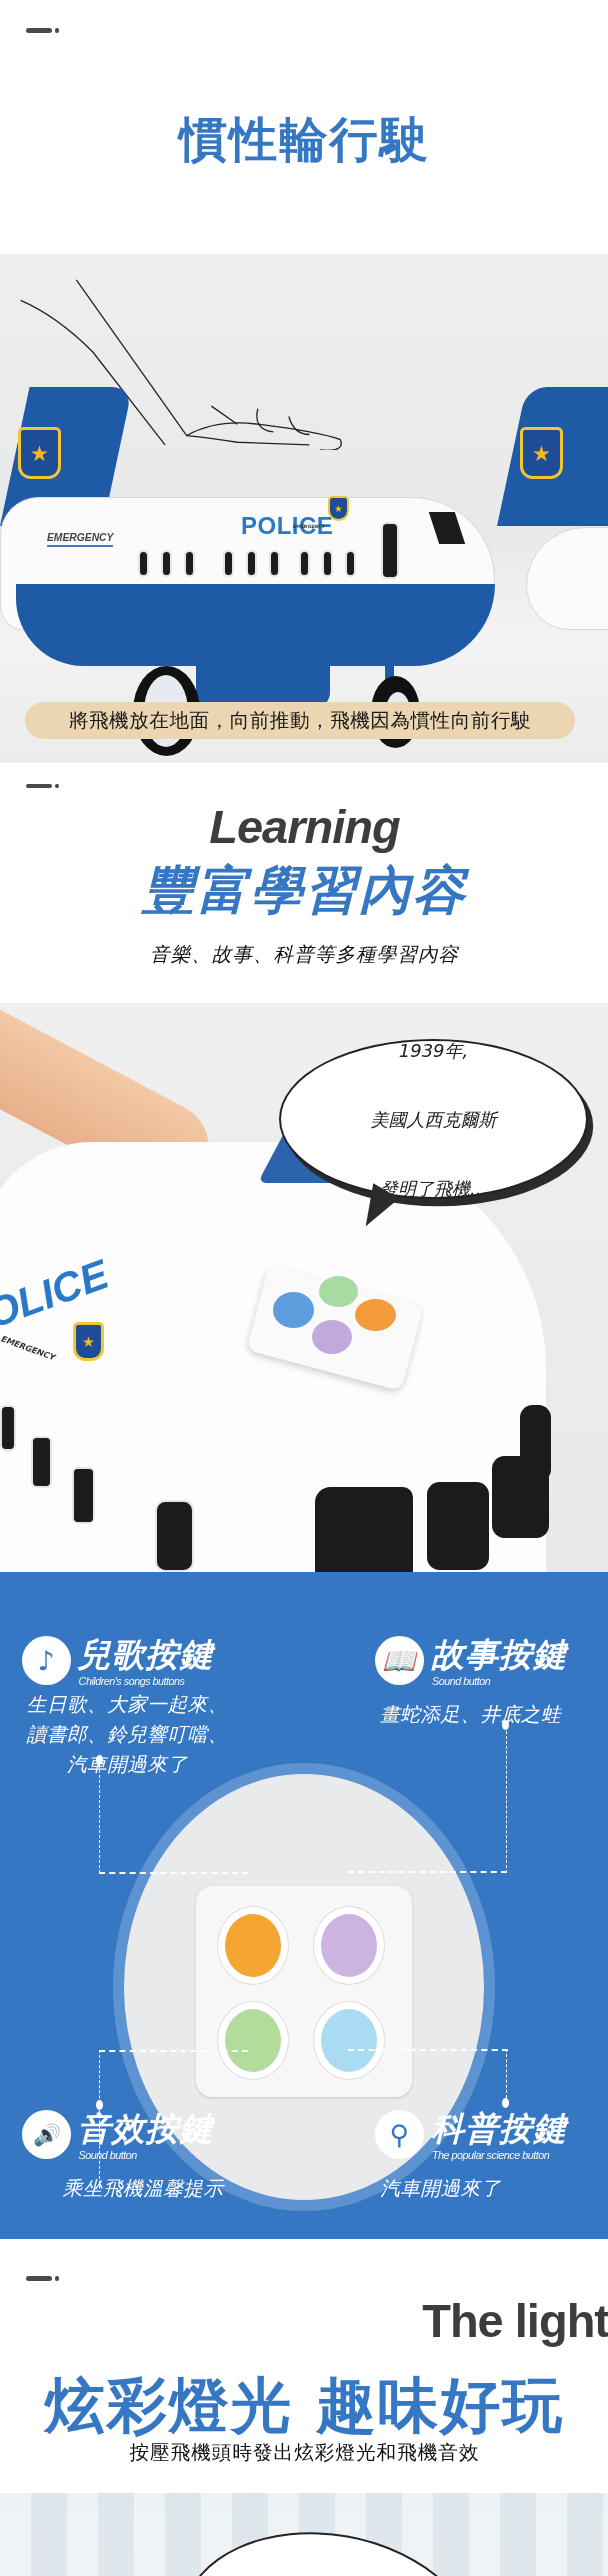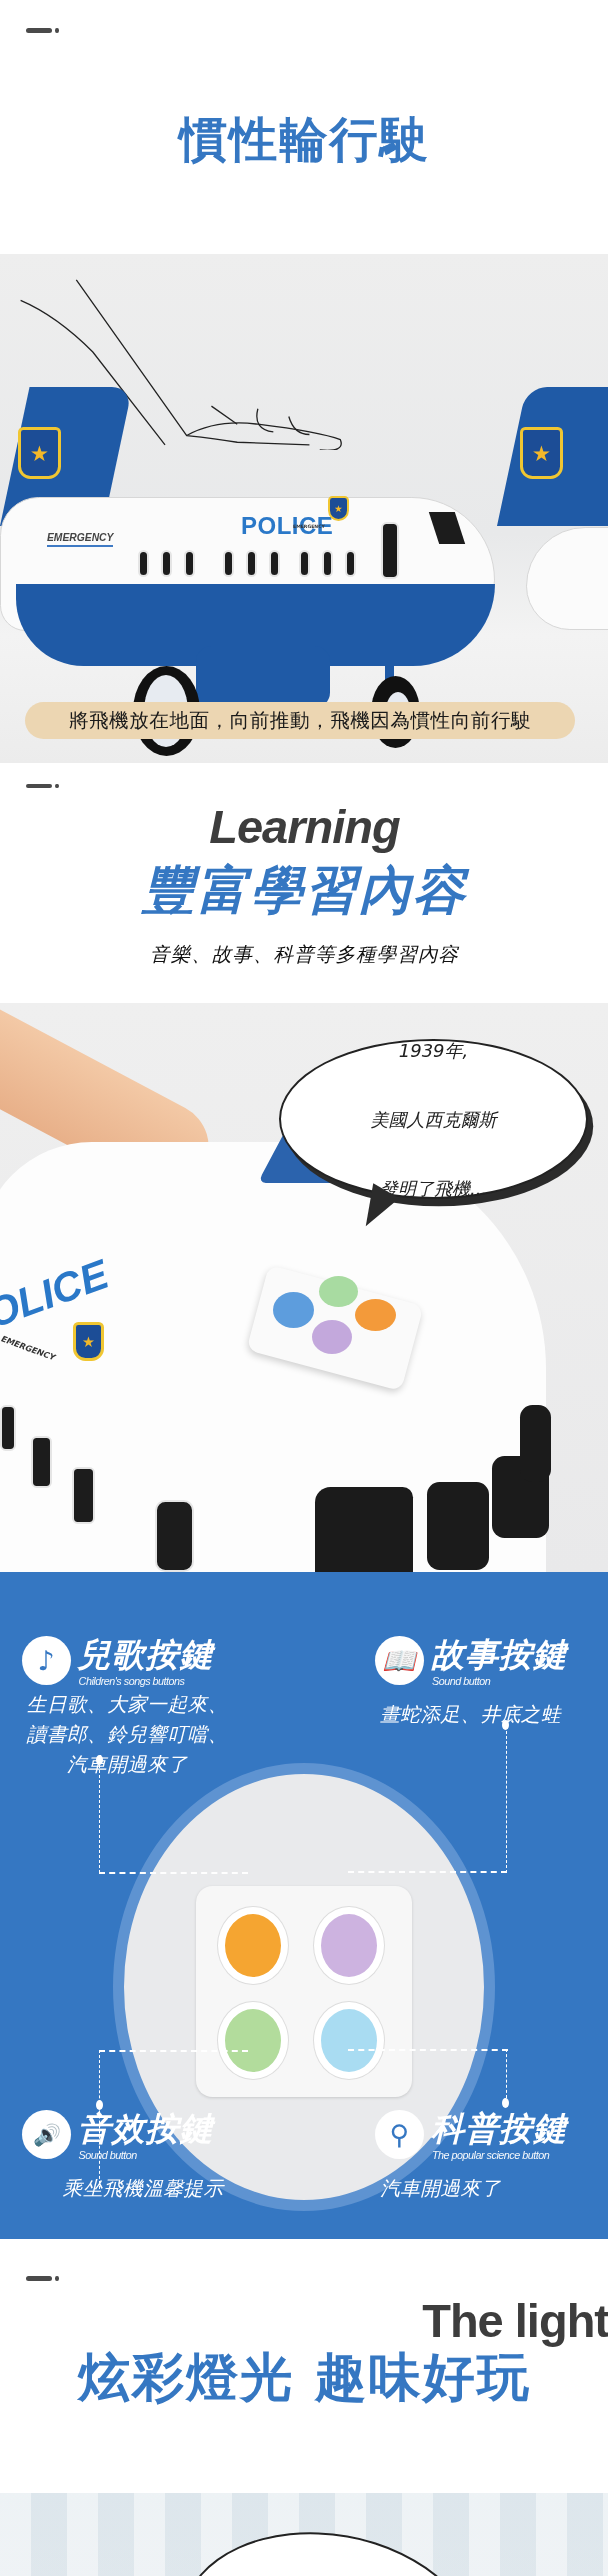--- a/index.html
+++ b/index.html
@@ -208,21 +208,22 @@
     </div>
   </div>
 </div>
 
 <div class="section" data-name="section-the-light" style="height:957px;">
   <div class="deco" data-name="section-marker-icon" style="top:36px;">
       <span class="bar"></span>
       <span class="dot"></span>
     </div>
   <div class="en-title" data-name="title-english" style="top:52px;font-size:47px;line-height:57px;text-align:right;">The light</div>
-  <div class="zh-title" data-name="title-chinese" style="top:104px;font-size:52px;line-height:67px;">炫彩燈光 趣味好玩</div>
+  <div class="zh-title" data-name="title-chinese" style="top:132px;font-size:60px;line-height:67px;">炫彩燈光 趣味好玩</div>
+  <div class="zh-sub" data-name="subtitle" style="top:200px;font-size:19.6px;line-height:26px;">按壓飛機頭時發出炫彩燈光和飛機音效</div>
 
   <div class="photo p3" data-name="product-photo-light" style="top:253px;">
 
     <div data-name="curtain-background" style="position:absolute;left:0;top:0;width:609px;height:319px;background:repeating-linear-gradient(90deg,rgba(255,255,255,.35) 0 31px,rgba(200,215,225,.25) 31px 67px);"></div>
 
     <div class="bubble" data-name="speech-bubble" style="left:180px;top:41px;width:299px;height:206px;font-size:27px;line-height:39px;transform:rotate(10deg);">
       
       
     </div>
 

